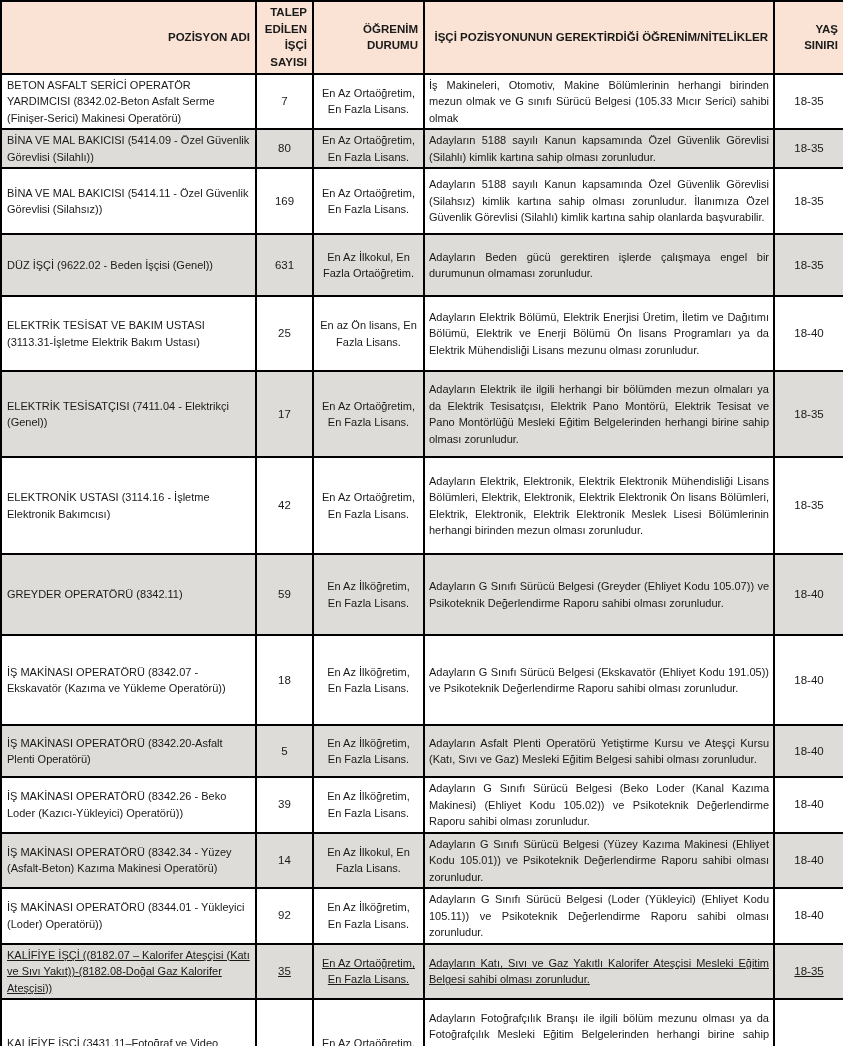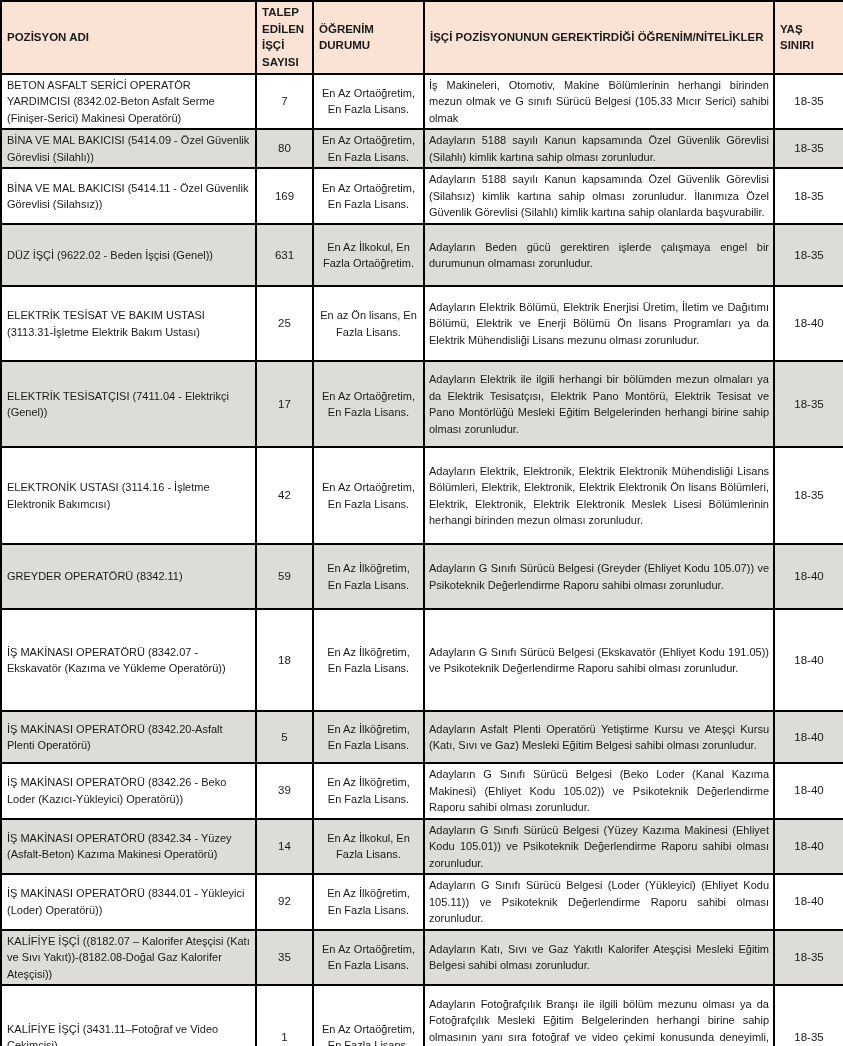--- a/index.html
+++ b/index.html
@@ -23,48 +23,48 @@
     border:2px solid var(--border-color);
     vertical-align:middle;
     padding:2px 5px;
     box-sizing:border-box;
     overflow:hidden;
   }
   thead th{
     background:var(--header-bg);
     font-weight:bold;
     font-size:11.5px;
-    text-align:left;
+    text-align:right;
     line-height:1.45;
   }
   thead tr{height:68px;}
   td{
     font-size:11px;
     line-height:1.5;
   }
   td.td-position{text-align:left;font-size:11px;}
   td.td-count{text-align:center;font-size:11.5px;}
   td.td-education{text-align:center;}
   td.td-requirement{text-align:justify;padding:2px 4px;}
   td.td-age{text-align:center;font-size:11.5px;}
   tr.shaded td{background:var(--shaded-bg);}
   tbody tr:nth-child(1){height:52px;}
   tbody tr:nth-child(2){height:30px;}
-  tbody tr:nth-child(3){height:56px;}
+  tbody tr:nth-child(3){height:66px;}
   tbody tr:nth-child(4){height:62px;}
   tbody tr:nth-child(5){height:75px;}
   tbody tr:nth-child(6){height:86px;}
   tbody tr:nth-child(7){height:97px;}
-  tbody tr:nth-child(8){height:65px;}
-  tbody tr:nth-child(9){height:102px;}
+  tbody tr:nth-child(8){height:81px;}
+  tbody tr:nth-child(9){height:90px;}
   tbody tr:nth-child(10){height:52px;}
   tbody tr:nth-child(11){height:49px;}
   tbody tr:nth-child(12){height:50px;margin-top:30px;}
   tbody tr:nth-child(13){height:49px;}
-  tbody tr:nth-child(14){height:46px;}
+  tbody tr:nth-child(14){height:46px;text-decoration:underline;}
   tbody tr:nth-child(15){height:104px;}
 </style>
 </head>
 <body>
 
 <table>
   <colgroup>
     <col style="width:255px">
     <col style="width:57px">
     <col style="width:111px">

